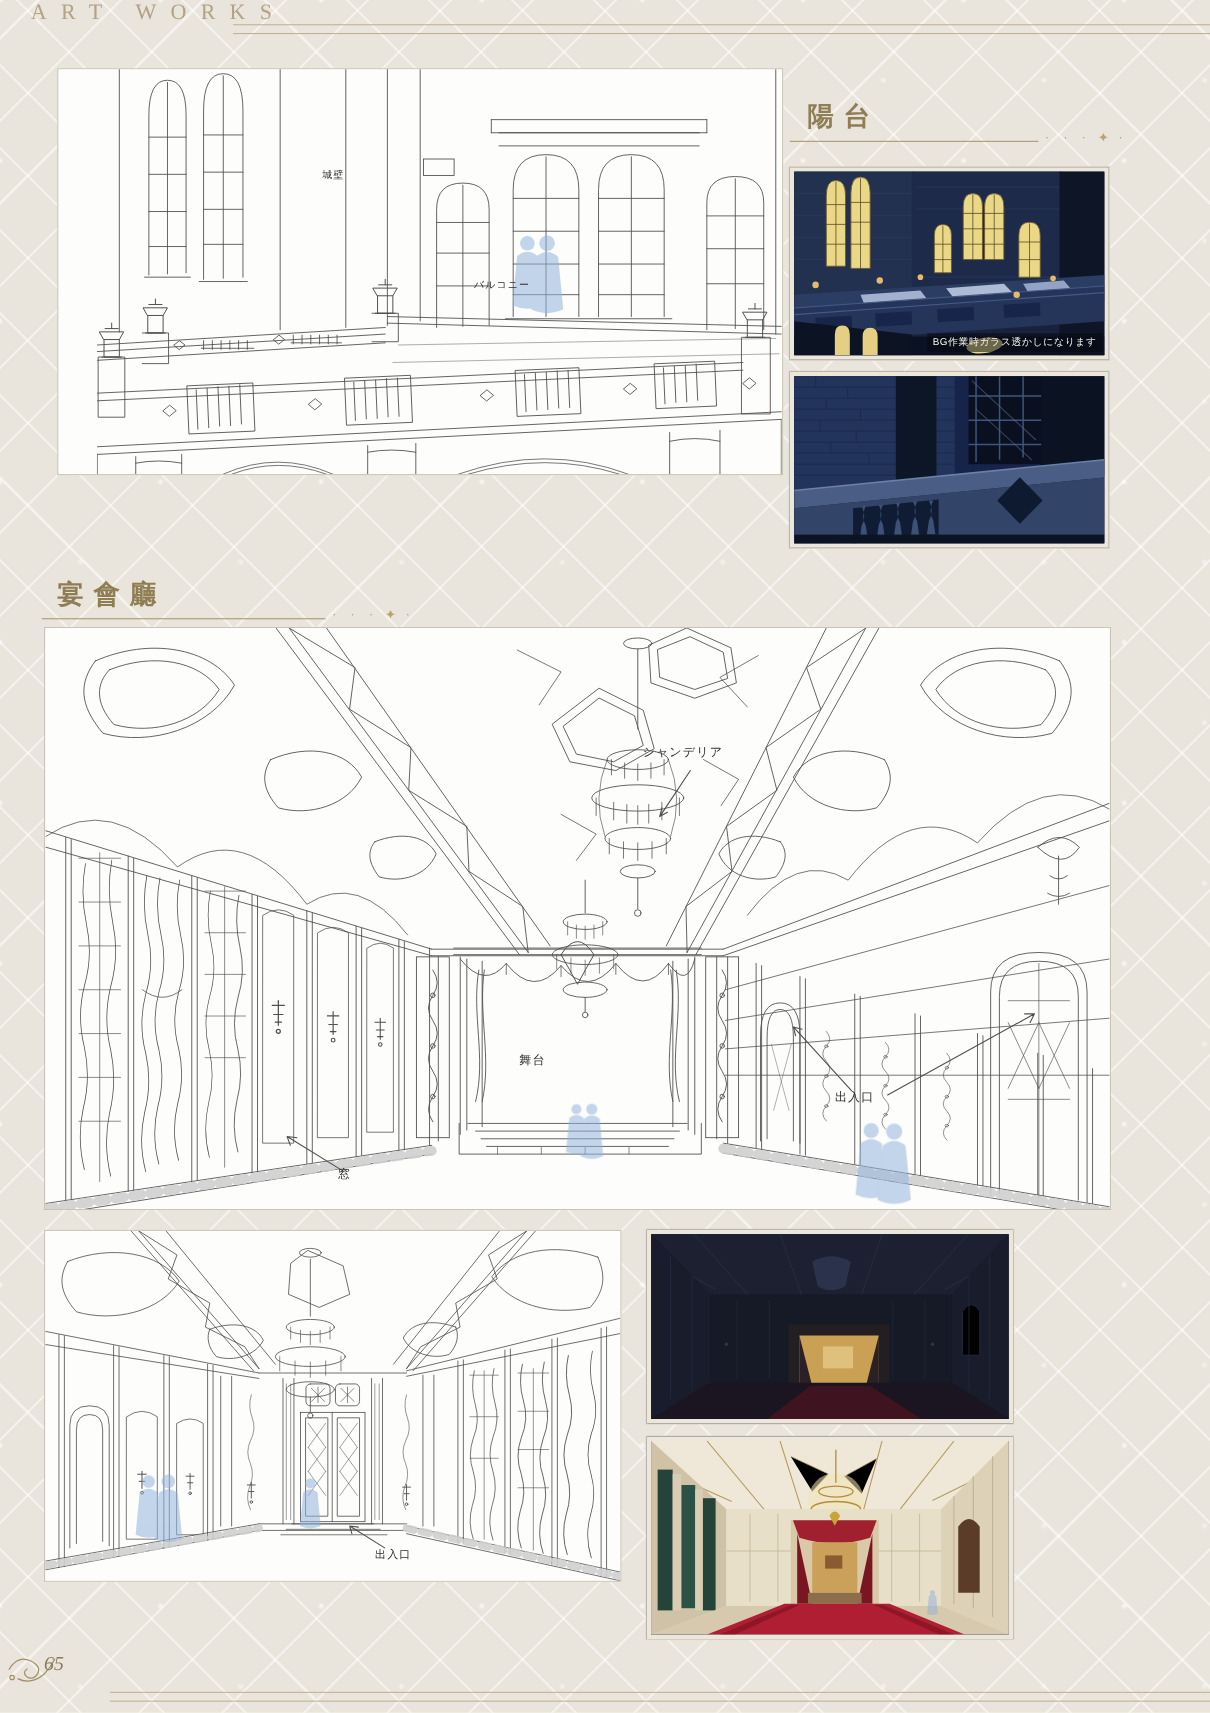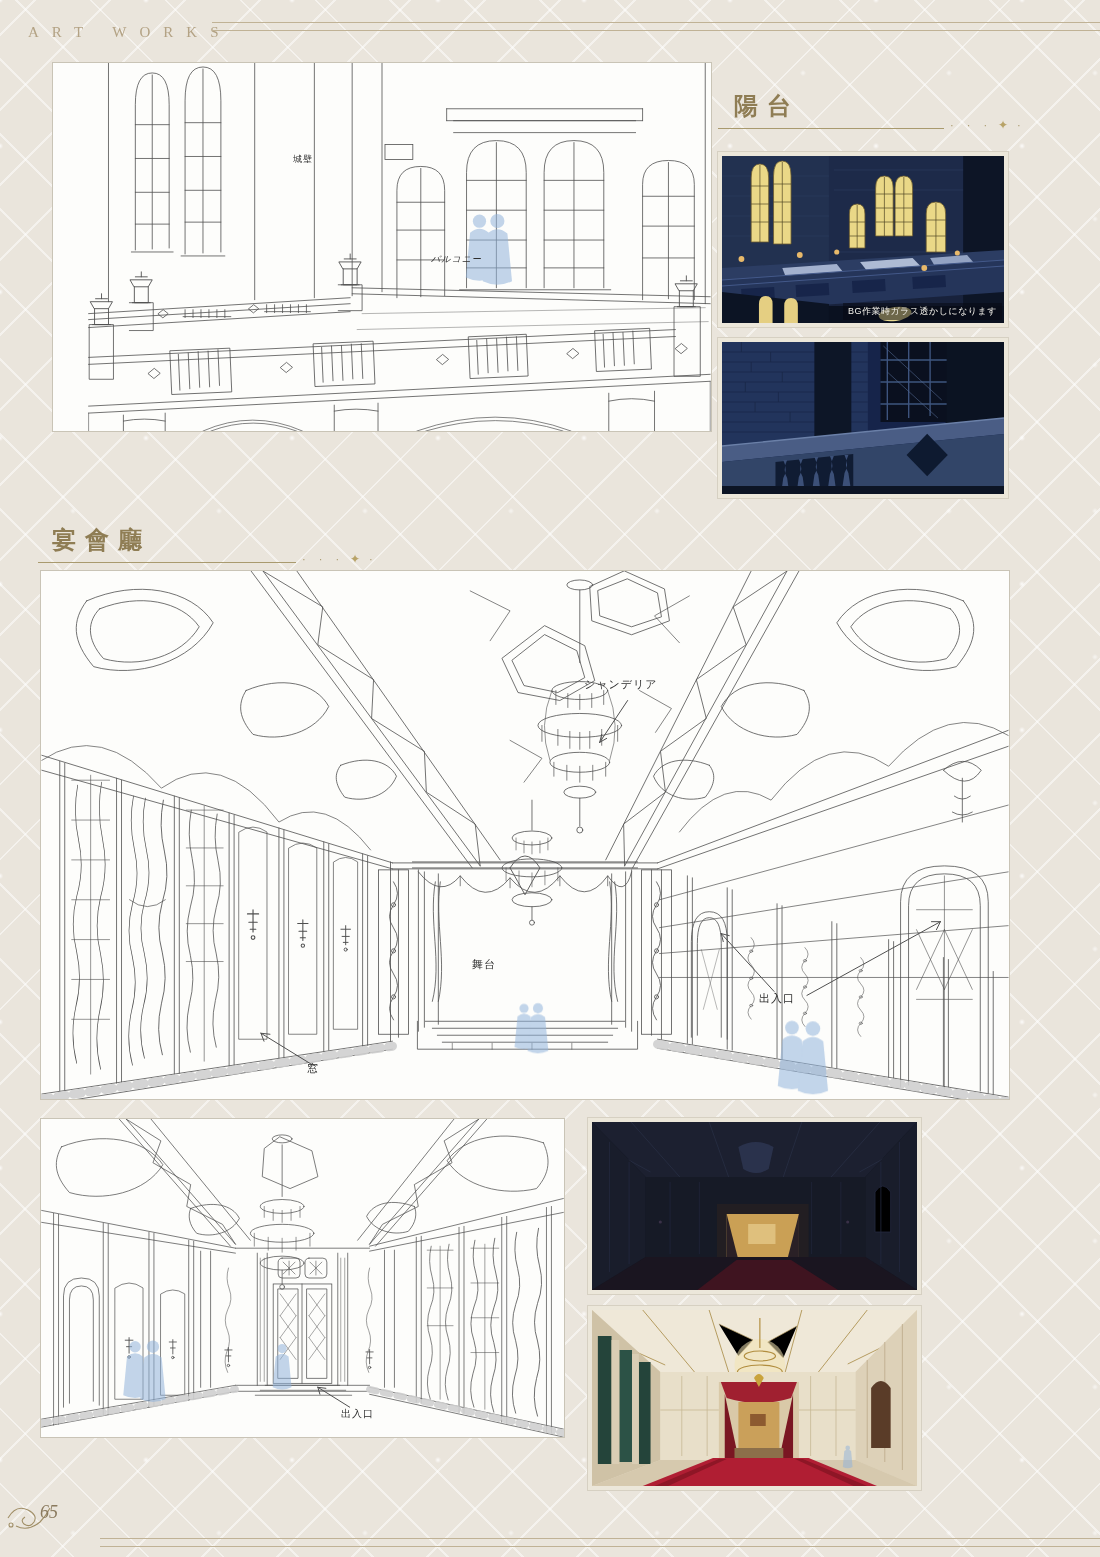--- a/index.html
+++ b/index.html
@@ -9,22 +9,22 @@
     background-color:#eae5dc;
     background-image:
       radial-gradient(circle 3px at 3px 3px, rgba(255,255,255,.85) 0, rgba(255,255,255,0) 3.2px),
       radial-gradient(circle 3px at 3px 3px, rgba(255,255,255,.6) 0, rgba(255,255,255,0) 3.2px),
       repeating-linear-gradient(45deg, rgba(255,255,255,0) 0 51px, rgba(255,255,255,.5) 51px 53px),
       repeating-linear-gradient(-45deg, rgba(255,255,255,0) 0 51px, rgba(255,255,255,.5) 51px 53px);
     background-size:146px 146px, 146px 146px, auto, auto;
     background-position:-3px -3px, 70px 70px, 0 0, 0 0;
   }
   .hdr-artworks {
-    position:absolute; left:28px; top:24px;
-    font-family:"Liberation Serif", serif; font-size:15px; letter-spacing:13px;
+    position:absolute; left:28px; top:0;
+    font-family:"Liberation Serif", serif; font-size:20px; letter-spacing:13px;
     color:#b3a284;
   }
   .dbl-rule { position:absolute; height:9px; border-top:1.5px solid #c0b295; border-bottom:1.5px solid #c0b295; }
   .sec-title {
     position:absolute; font-family:"Liberation Serif", serif;
     font-size:24px; letter-spacing:9px; color:#8f7d54;padding-left:16px;
   }
   .sec-rule { position:absolute; height:0; border-top:1.5px solid #a99a6e; }
   .sec-dots { position:absolute; font-size:11px; letter-spacing:5px; color:#a99a6e; }
   .sec-diamond { position:absolute; font-size:12px; color:#b8a368; }
@@ -125,21 +125,21 @@
         <path d="M365,370 Q445,342 520,370 M374,370 Q445,349 512,370" stroke-width=".7"></path>
         <path d="M558,332 V370 M604,330 V370 M558,340 Q581,335 604,340"></path>
       </g>
 
       <g opacity=".55">
         <use href="#bp" transform="translate(428,204) scale(1.45)"></use>
         <use href="#bp" transform="translate(446,207) scale(1.55)"></use>
       </g>
     </svg>
     <span class="dlabel" style="left:240px; top:92px; font-size:9px;">城壁</span>
-    <span class="dlabel" style="left:378px; top:192px; font-size:9px;font-style:italic;">バルコニー</span>
+    <span class="dlabel" style="left:378px; top:192px; font-size:9px;">バルコニー</span>
   </figure>
 
   <h2 class="sec-title" style="left:718px; top:90px;">陽台</h2>
   <div class="sec-rule" style="left:718px; top:128px; width:226px;"></div>
   <span class="sec-dots" style="left:950px; top:119px;">· · · · ·</span>
   <span class="sec-diamond" style="left:998px; top:118px;">✦</span>
 
   <figure class="shot" style="left:718px; top:152px; width:290px; height:175px;text-align:center;">
     <svg viewBox="0 0 290 167" preserveAspectRatio="none">
       <rect width="290" height="167" fill="#18223c"></rect>

